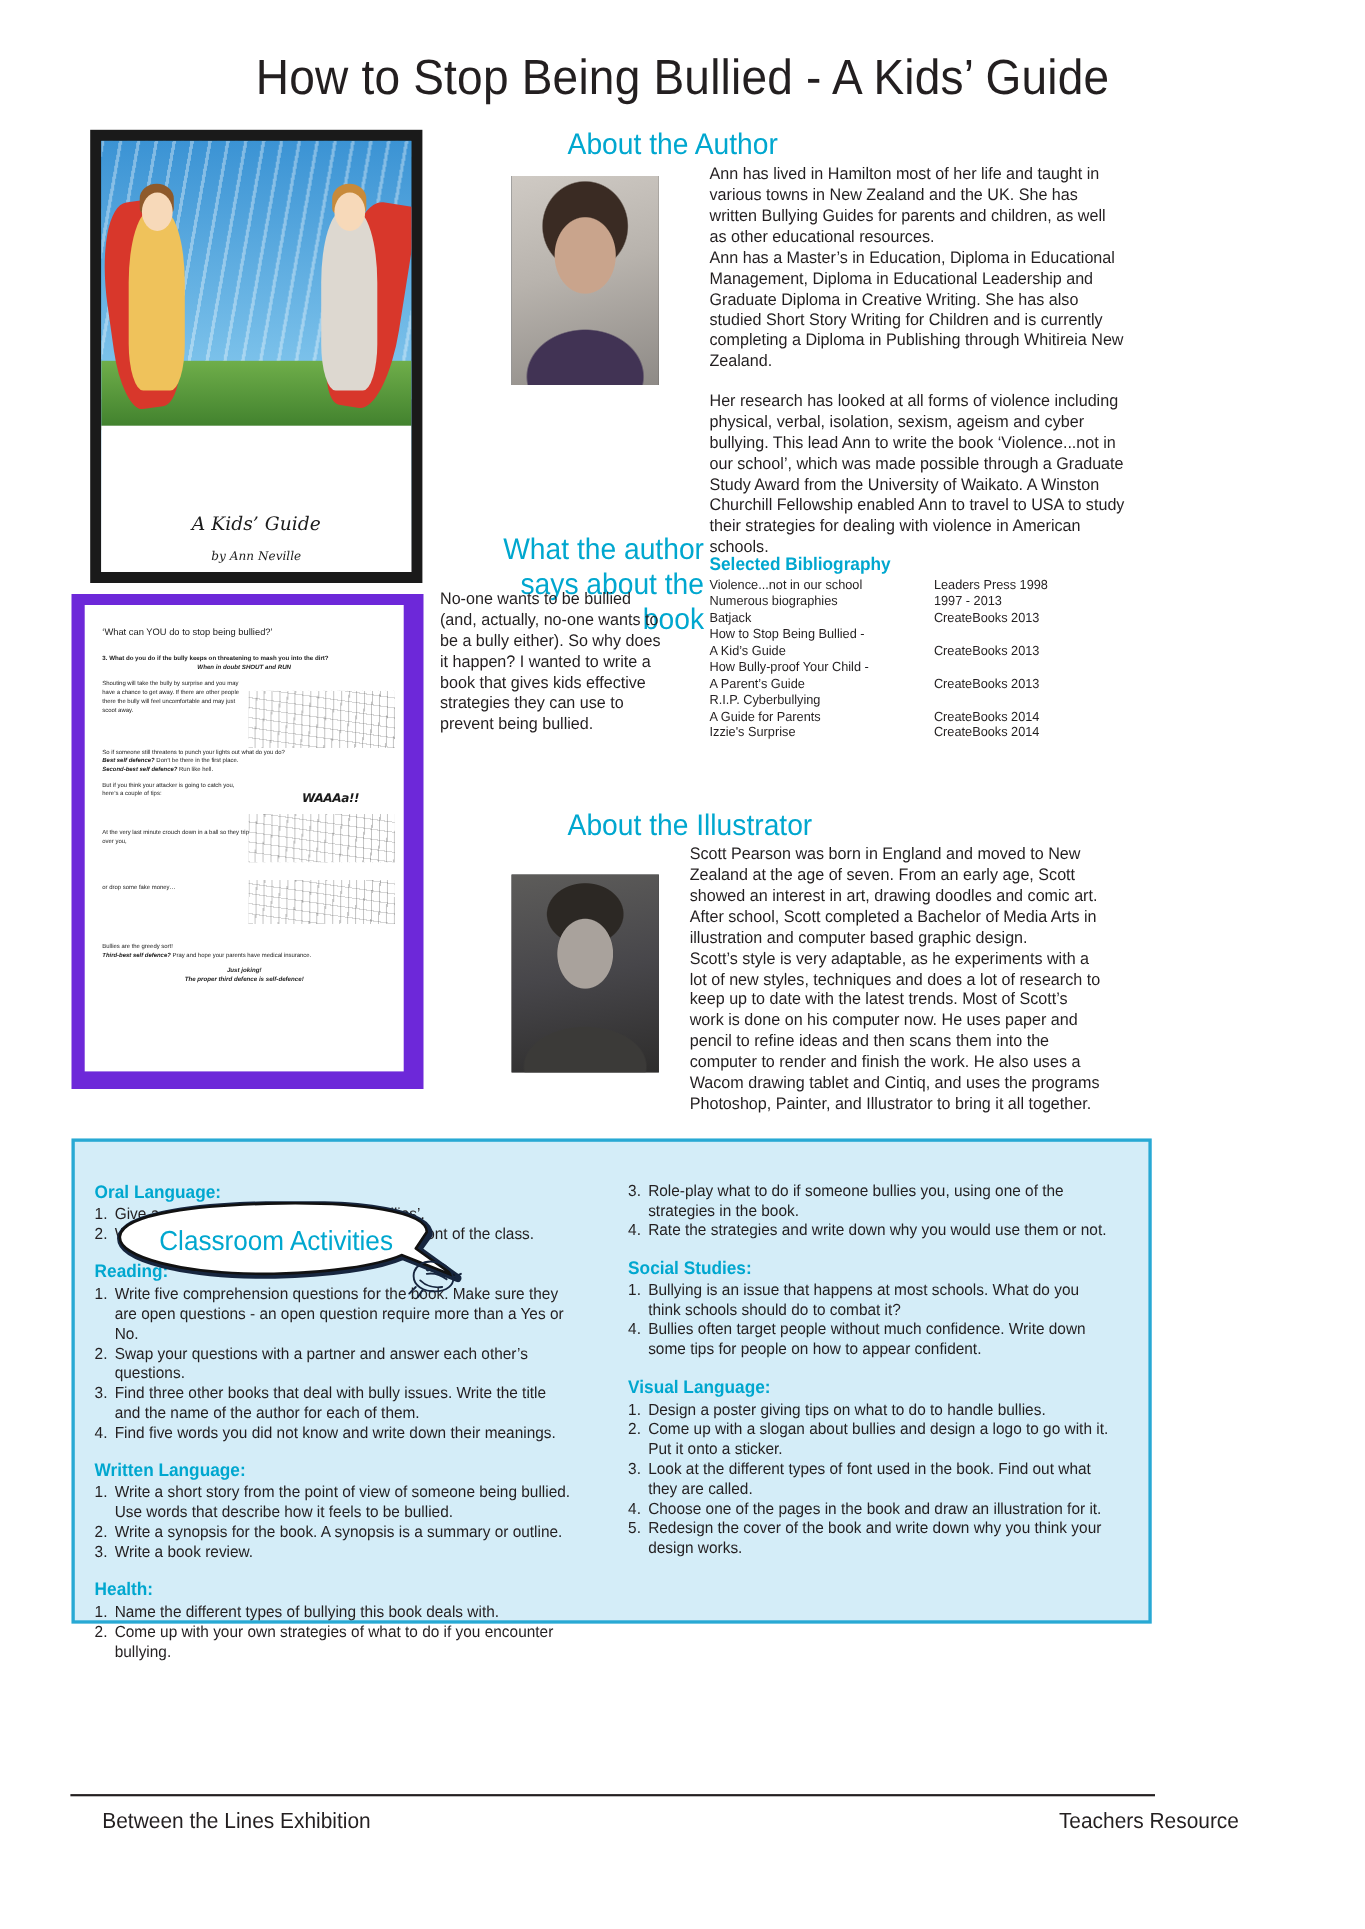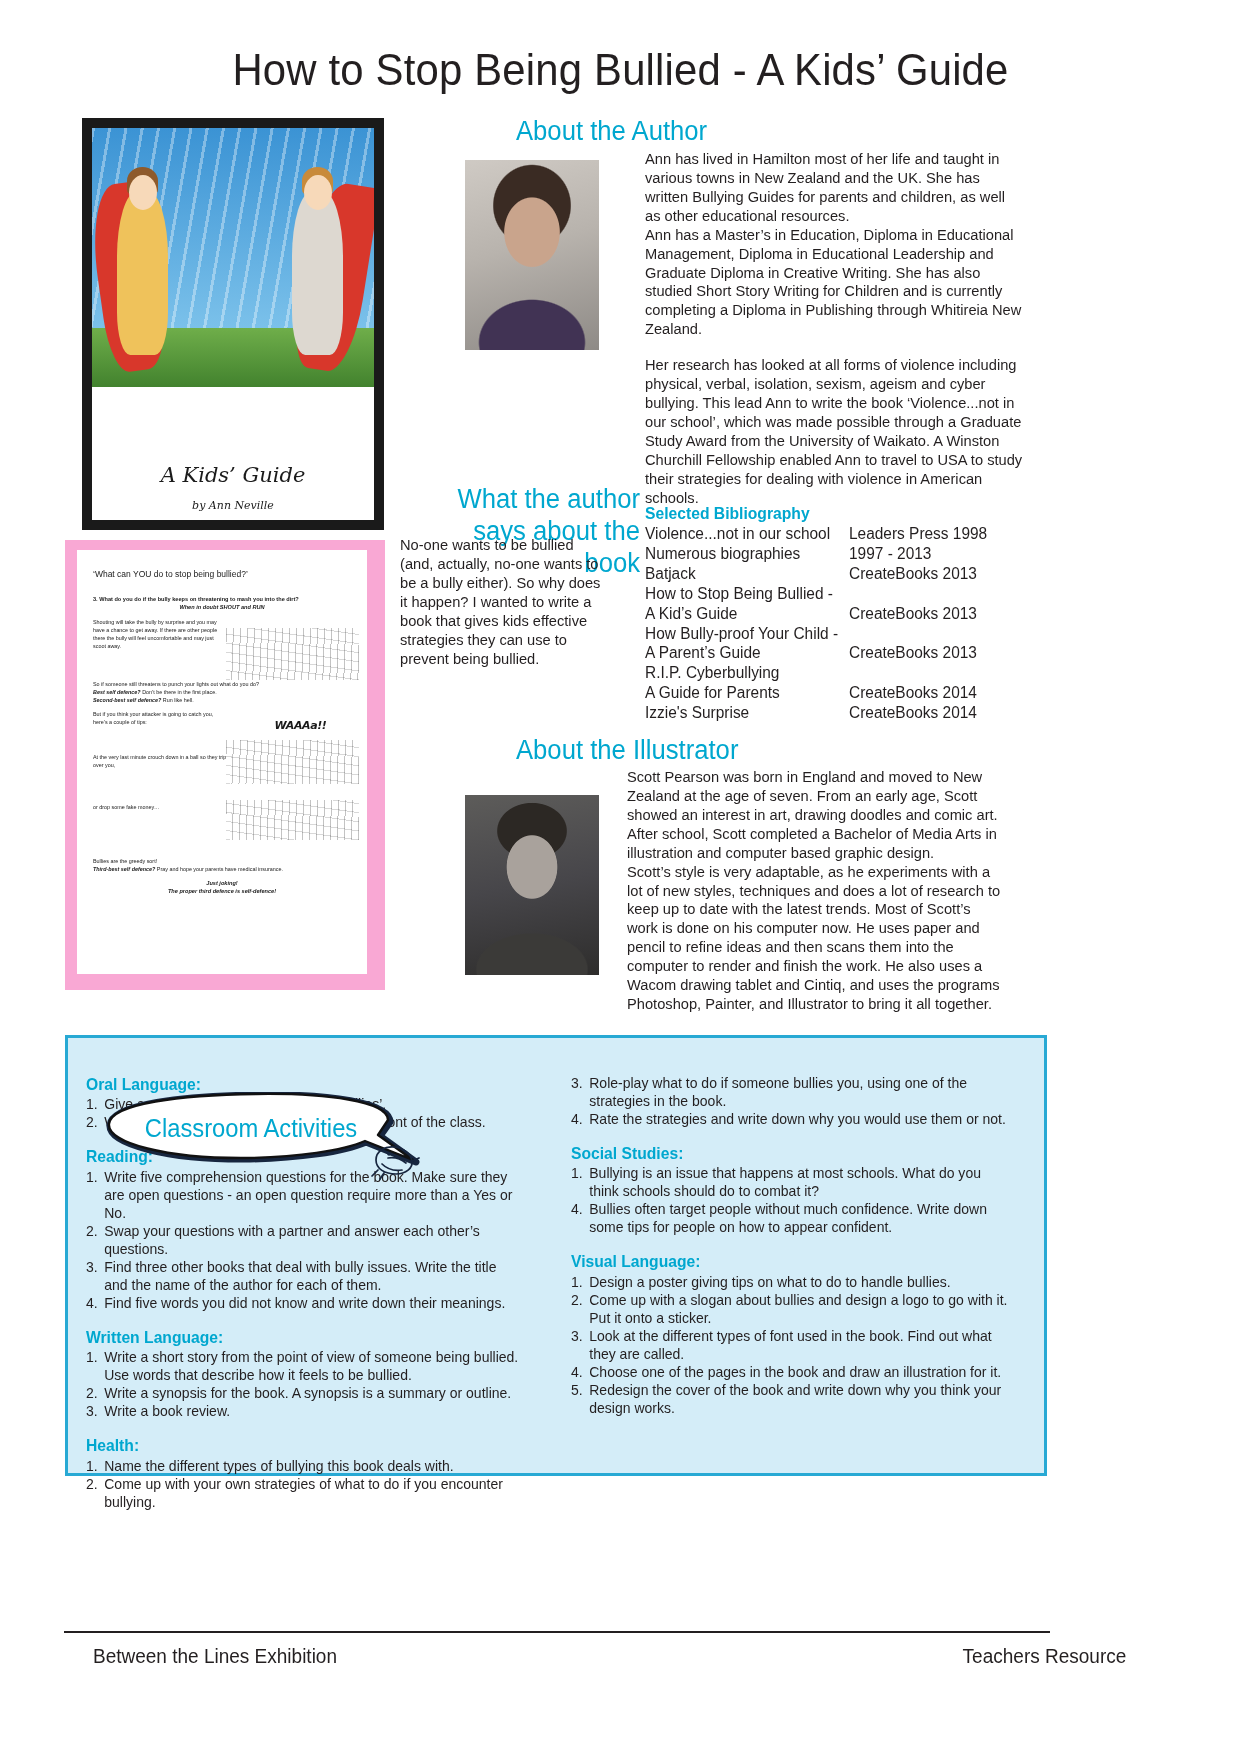--- a/index.html
+++ b/index.html
@@ -97,28 +97,28 @@
     position:absolute; width:11%; height:7%; border-radius:50% 50% 20% 20%;
     top:10%;
   }
   .bc-hair.l{ left:12.5%; background:#8e5a2b;}
   .bc-hair.r{ right:14.5%; background:#c88a3a;}
   .bc-title-area {
     position:absolute; left:0; right:0; bottom:2%; text-align:center;
     color:#1b1b1b;
   }
   .bc-t1 { font-size:22px; font-family:"DejaVu Serif", serif; font-style:italic; }
-  .bc-t2 { font-size:21px; font-family:"DejaVu Serif", serif; font-style:italic; margin-top:3px;}
+  .bc-t2 { font-size:17px; font-family:"DejaVu Serif", serif; font-style:italic; margin-top:3px;}
   .bc-t3 { font-size:11px; margin-top:12px; font-family:"DejaVu Serif", serif; font-style:italic;}
 
   
   .sample-page {
     position:absolute;
     left:65px; top:540px; width:320px; height:450px;
-    background:#f9a8d4; padding:10px 18px 16px 12px;
+    background:#6d28d9; padding:10px 18px 16px 12px;
   }
   .sample-inner {
     width:100%; height:100%; background:#fff;
     padding:18px 16px; font-size:5.4px; line-height:1.5;
     color:#1a1a1a; position:relative; overflow:hidden;
     font-family:"Liberation Sans", sans-serif;
   }
   .sp-h { font-size:8.5px; margin-bottom:14px; }
   .sp-q { font-size:5.6px; font-weight:bold; }
   .sp-c { text-align:center; font-weight:bold; font-style:italic; font-size:5.6px; }
@@ -172,21 +172,21 @@
   .author-bio { position:absolute; left:645px; top:150px; width:392px; }
 
   .what-author-head {
     position:absolute; left:400px; top:484px; width:240px;
     text-align:right; line-height:1.18;
   }
   .what-author-body { position:absolute; left:400px; top:536px; width:218px; }
 
   .biblio-head { position:absolute; left:645px; top:504px; }
   .biblio { position:absolute; left:645px; top:524px; width:392px; }
-  .biblio-row { display:flex; font-size:16px; line-height:1.245; }
+  .biblio-row { display:flex; font-size:12px; line-height:1.245; }
   .biblio-title { width:204px; flex:0 0 204px; transform:scaleX(.965); transform-origin:left; }
   .biblio-pub { flex:1; transform:scaleX(.965); transform-origin:left; }
 
   .about-illus-head { position:absolute; left:516px; top:735px; }
   .illus-bio { position:absolute; left:627px; top:768px; width:392px; }
 
   
   .activities-panel {
     position:absolute; left:65px; top:1035px;
     width:982px; height:441px;

